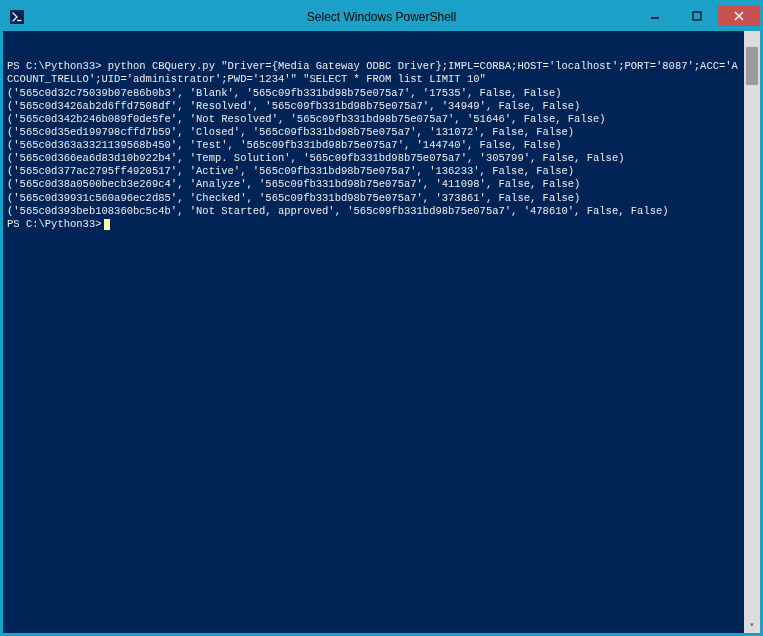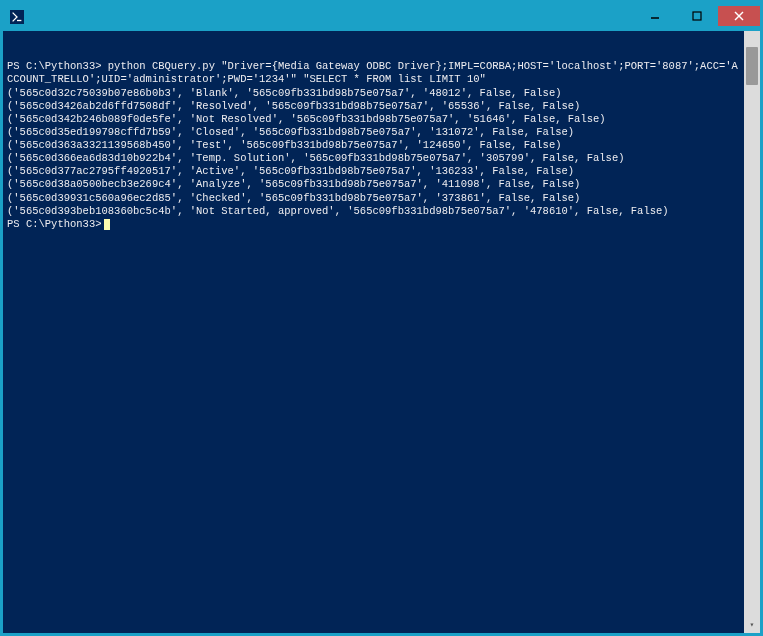--- a/index.html
+++ b/index.html
@@ -123,20 +123,21 @@
 
 <div class="window">
   <div class="titlebar">
     <span class="titlebar-icon">
       <svg viewBox="0 0 16 16">
           <rect x="0" y="0" width="16" height="16" fill="#012456"></rect>
           <path d="M3 3 L8 8 L3 13" stroke="#fff" stroke-width="1.5" fill="none"></path>
           <line x1="8" y1="12" x2="13" y2="12" stroke="#fff" stroke-width="1.5"></line>
         </svg>
     </span>
+    <span class="titlebar-title">Select Windows PowerShell</span>
     <div class="titlebar-buttons">
       <div class="titlebar-btn min">
         <svg width="10" height="10" viewBox="0 0 10 10">
             <line x1="1" y1="7" x2="9" y2="7" stroke="#000" stroke-width="1.5"></line>
           </svg>
       </div>
       <div class="titlebar-btn max">
         <svg width="10" height="10" viewBox="0 0 10 10">
             <rect x="1" y="1" width="8" height="8" fill="none" stroke="#000" stroke-width="1.2"></rect>
           </svg>
@@ -145,25 +146,25 @@
         <svg width="10" height="10" viewBox="0 0 10 10">
             <line x1="1" y1="1" x2="9" y2="9" stroke="#fff" stroke-width="1.5"></line>
             <line x1="9" y1="1" x2="1" y2="9" stroke="#fff" stroke-width="1.5"></line>
           </svg>
       </div>
     </div>
   </div>
 
   <div class="terminal">
     <div class="terminal-inner"><span class="prompt-path">PS C:\Python33&gt;</span><span> python CBQuery.py "Driver={Media Gateway ODBC Driver};IMPL=CORBA;HOST='localhost';PORT='8087';ACC='ACCOUNT_TRELLO';UID='administrator';PWD='1234'" "SELECT * FROM list LIMIT 10"</span>
-<span>('565c0d32c75039b07e86b0b3', 'Blank', '565c09fb331bd98b75e075a7', '48012', False, False)</span>
-<span>('565c0d3426ab2d6ffd7508df', 'Resolved', '565c09fb331bd98b75e075a7', '65536', False, False)</span>
+<span>('565c0d32c75039b07e86b0b3', 'Blank', '565c09fb331bd98b75e075a7', '17535', False, False)</span>
+<span>('565c0d3426ab2d6ffd7508df', 'Resolved', '565c09fb331bd98b75e075a7', '34949', False, False)</span>
 <span>('565c0d342b246b089f0de5fe', 'Not Resolved', '565c09fb331bd98b75e075a7', '51646', False, False)</span>
 <span>('565c0d35ed199798cffd7b59', 'Closed', '565c09fb331bd98b75e075a7', '131072', False, False)</span>
-<span>('565c0d363a3321139568b450', 'Test', '565c09fb331bd98b75e075a7', '124650', False, False)</span>
+<span>('565c0d363a3321139568b450', 'Test', '565c09fb331bd98b75e075a7', '144740', False, False)</span>
 <span>('565c0d366ea6d83d10b922b4', 'Temp. Solution', '565c09fb331bd98b75e075a7', '305799', False, False)</span>
 <span>('565c0d377ac2795ff4920517', 'Active', '565c09fb331bd98b75e075a7', '136233', False, False)</span>
 <span>('565c0d38a0500becb3e269c4', 'Analyze', '565c09fb331bd98b75e075a7', '411098', False, False)</span>
 <span>('565c0d39931c560a96ec2d85', 'Checked', '565c09fb331bd98b75e075a7', '373861', False, False)</span>
 <span>('565c0d393beb108360bc5c4b', 'Not Started, approved', '565c09fb331bd98b75e075a7', '478610', False, False)</span>
 <span class="prompt-path">PS C:\Python33&gt;</span><span class="cursor"></span></div>
 
     <div class="scroll-track">
       <div class="scroll-up">▴</div>
       <div class="scroll-thumb"></div>

